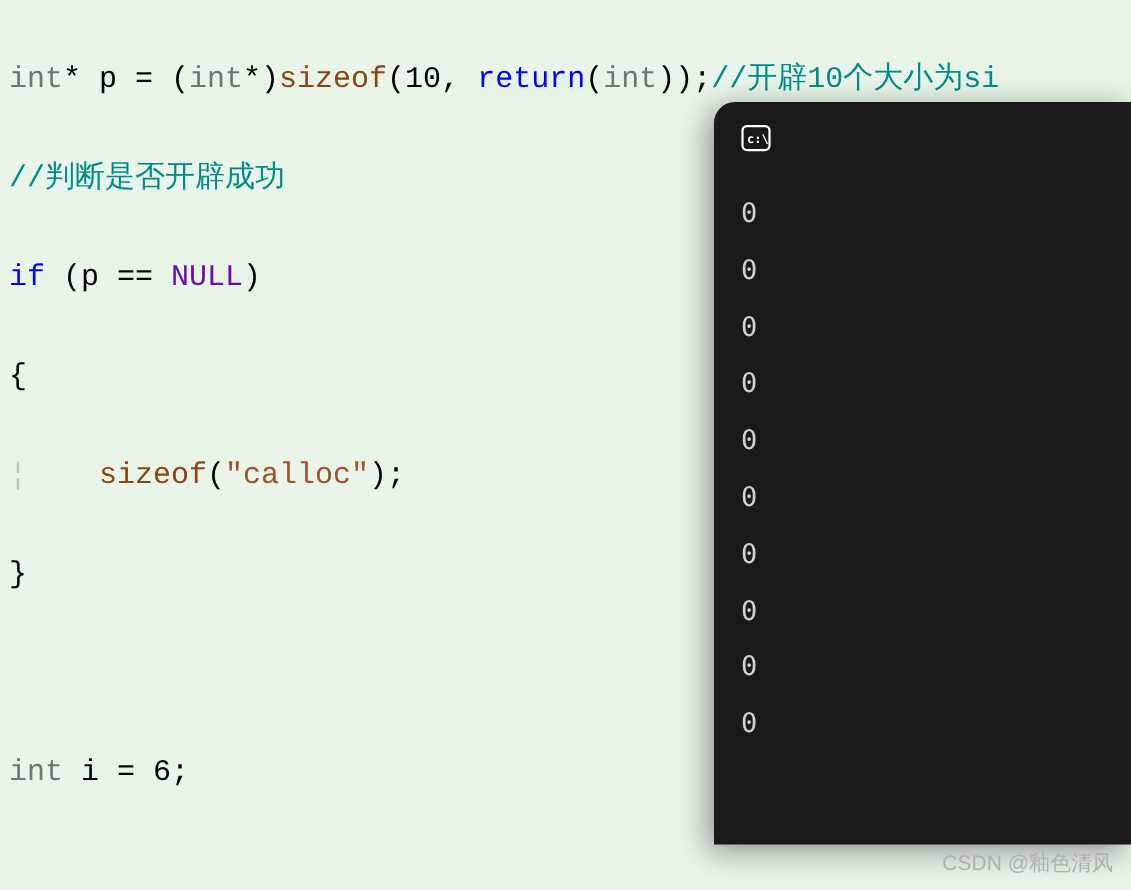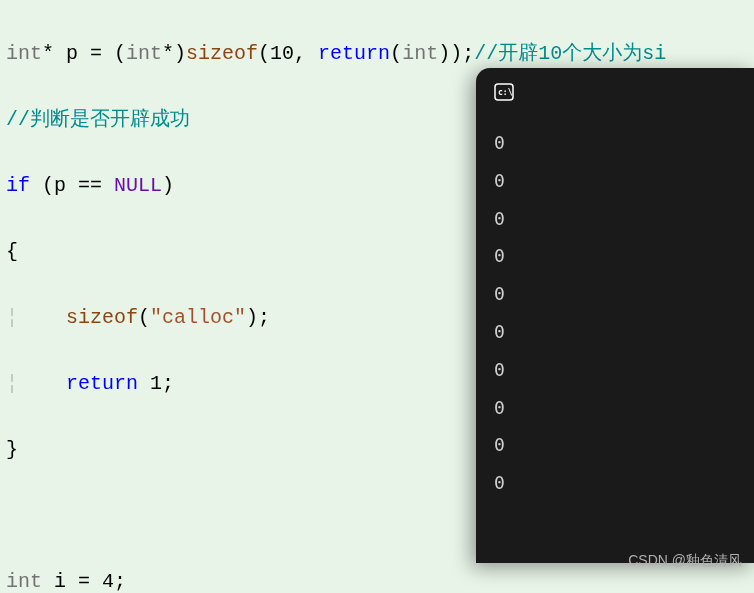--- a/index.html
+++ b/index.html
@@ -55,42 +55,41 @@
     }
     .term-body {
       padding: 12px 18px;
       color: #d0d0d0;
       font-family: "Consolas", monospace;
       font-size: 18px;
       line-height: 2.1;
     }
     .watermark {
       position: absolute;
-      bottom: 23px;
+      bottom: 8px;
       right: 12px;
       color: #b0b0b0;
       font-family: Arial, sans-serif;
       font-size: 14px;
       z-index: 10;
     }
     .code-line { display: block; }
   </style>
 </head>
 <body>
 
 <div class="code-area">
 <span class="code-line"><span class="type">int</span><span>* p = (</span><span class="type">int</span><span>*)</span><span class="func">sizeof</span><span>(10, </span><span class="sizeof">return</span><span>(</span><span class="type">int</span><span>));</span><span class="comment">//开辟10个大小为si</span></span>
 <span class="code-line"><span class="comment">//判断是否开辟成功</span></span>
 <span class="code-line"><span class="kw">if</span><span> (p == </span><span class="null">NULL</span><span>)</span></span>
 <span class="code-line"><span>{</span></span>
 <span class="code-line"><span class="guide">¦</span><span class="func">    sizeof</span><span>(</span><span class="str">"calloc"</span><span>);</span></span>
-<span class="code-line"><span class="guide">¦</span><span class="kw">    return</span><span> 1;</span></span>
 <span class="code-line"><span>}</span></span>
 <span class="code-line"> </span>
-<span class="code-line"><span class="type">int</span><span> i = 4;</span></span>
+<span class="code-line"><span class="type">int</span><span> i = 6;</span></span>
 
 
 
 
 
 </div>
 
 <div class="terminal">
   <div class="term-title">
     <span class="term-icon">

